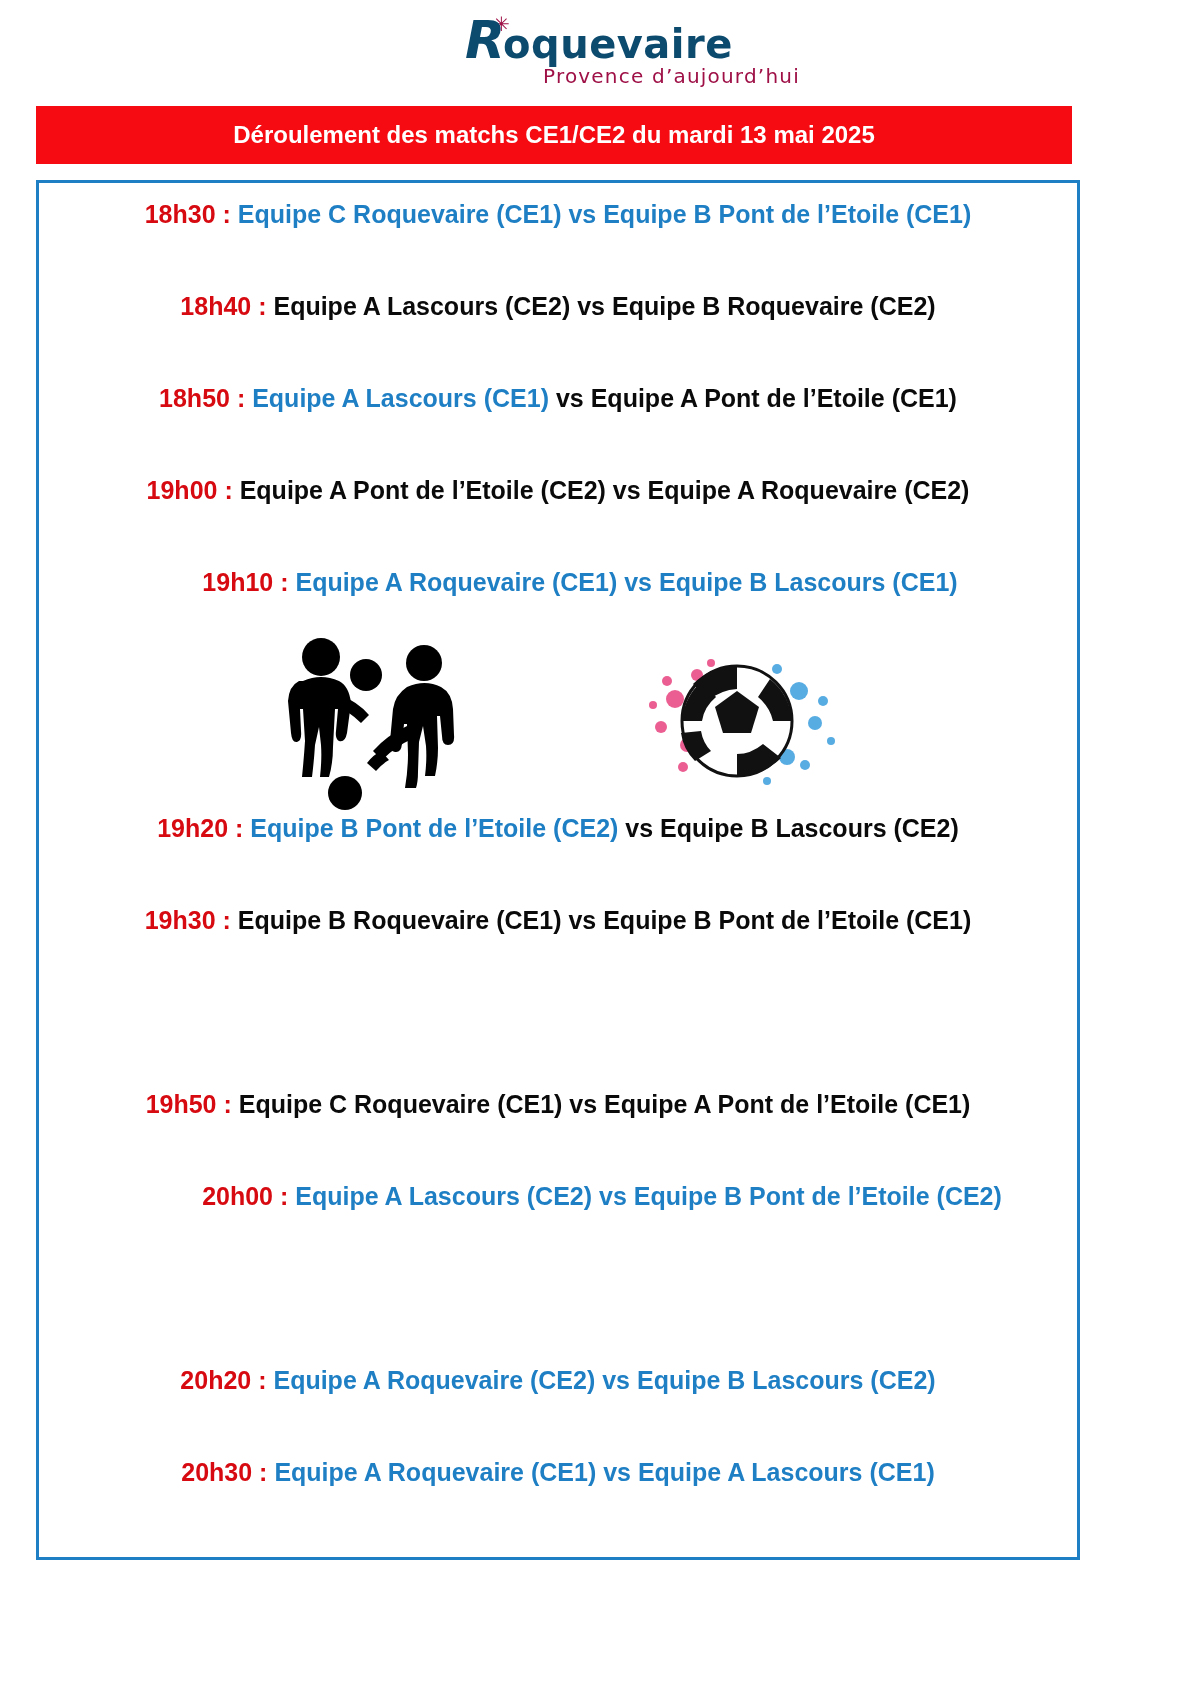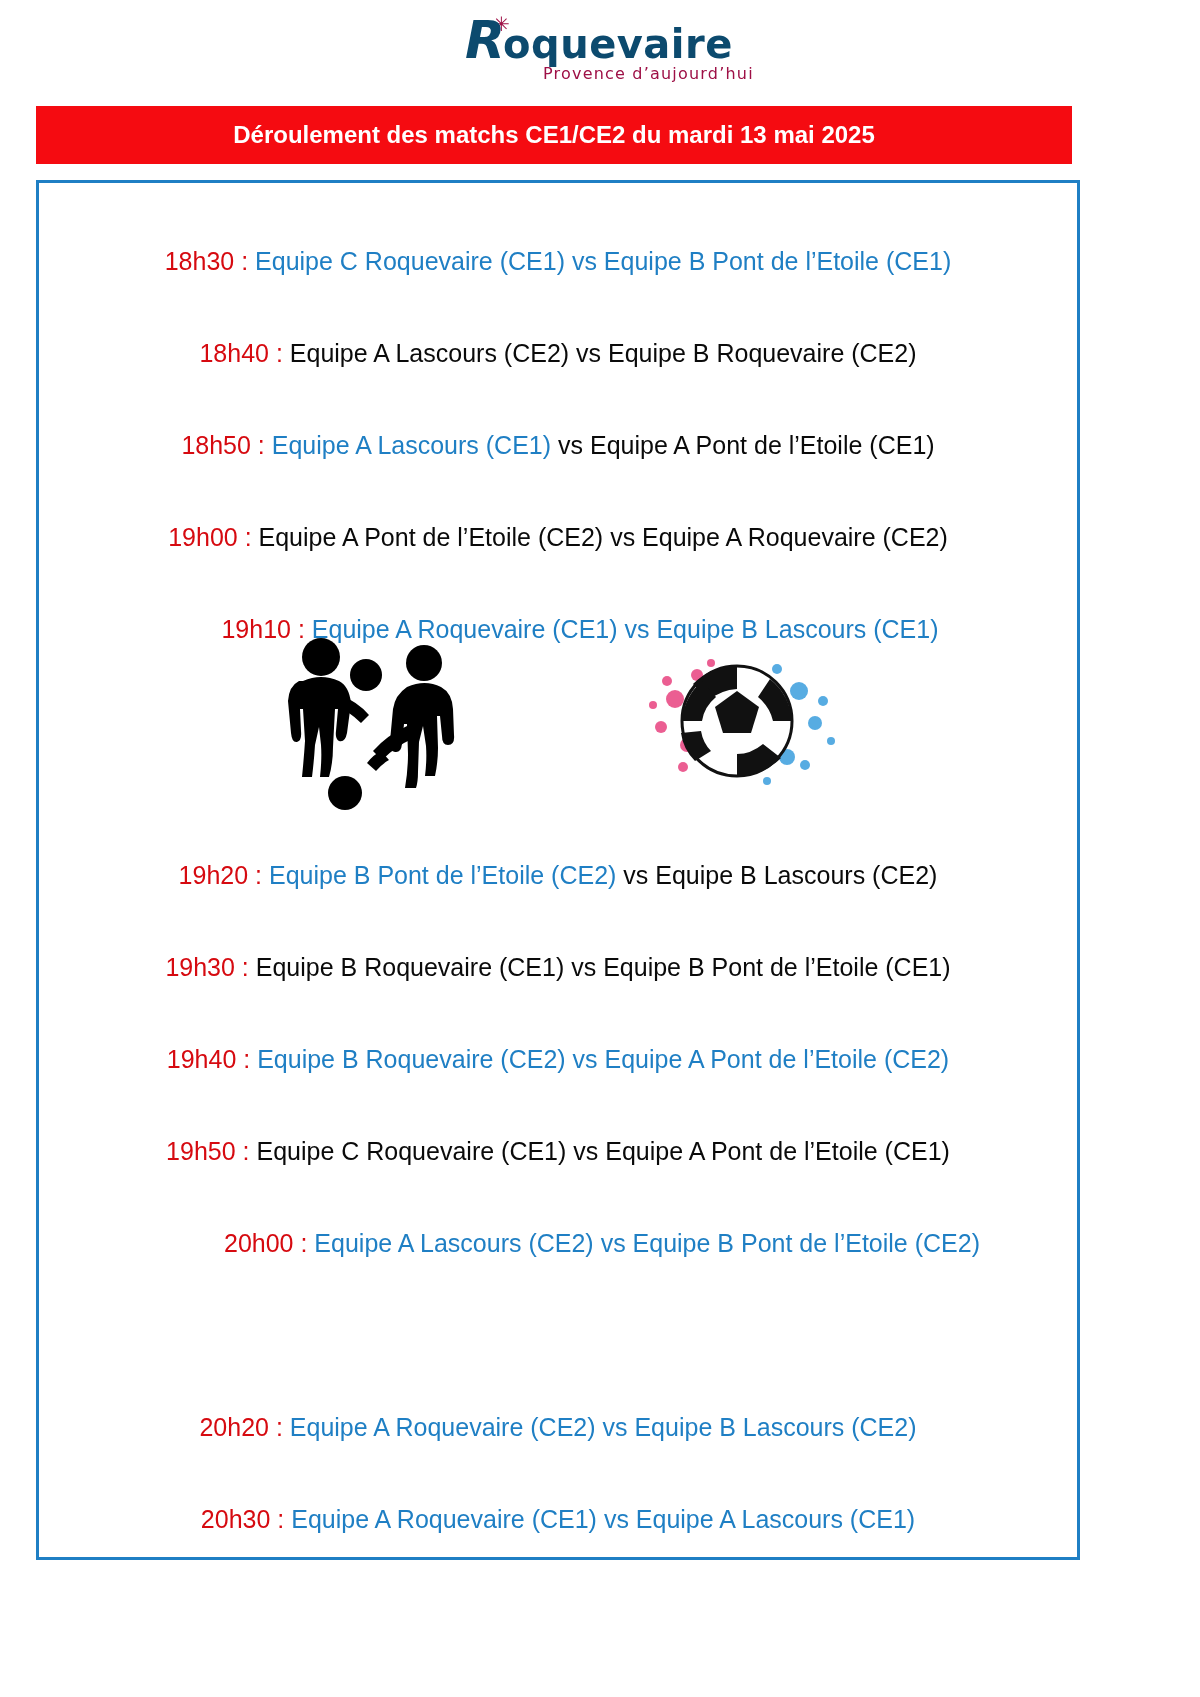--- a/index.html
+++ b/index.html
@@ -47,21 +47,21 @@
     font-size: 52px;
     font-style: italic;
     font-weight: 700;
     letter-spacing: -2px;
   }
   .logo-sub {
     position: absolute;
     left: 78px;
     top: 48px;
     font-family: "DejaVu Sans", sans-serif;
-    font-size: 16px;
+    font-size: 20px;
     color: #9e1046;
     letter-spacing: 1.2px;
     white-space: nowrap;
   }
   .logo-star {
     position: absolute;
     left: 28px;
     top: -2px;
     color: #9e1046;
     font-size: 20px;
@@ -105,24 +105,23 @@
     width: 100%;
     height: 100%;
   }
 
   .match {
     position: absolute;
     left: 0;
     width: 100%;
     text-align: center;
     font-size: 25px;
-    font-weight: normal;
+    font-weight: bold;
     white-space: nowrap;
     line-height: 30px;
-    margin-top: 47px;
   }
   .time {
     color: #d60a10;
   }
   .txt-blue {
     color: #1f7fc4;
   }
   .txt-black {
     color: #0a0a0a;
   }
@@ -230,23 +229,20 @@
     </svg>
 
     <div class="match" style="top:630px;">
       <span class="time">19h20 : </span><span class="txt-blue">Equipe B Pont de l’Etoile (CE2)</span><span class="txt-black"> vs Equipe B Lascours  (CE2)</span>
     </div>
 
     <div class="match" style="top:722px;">
       <span class="time">19h30 : </span><span class="txt-black">Equipe B Roquevaire (CE1) vs Equipe B Pont de l’Etoile (CE1)</span>
     </div>
 
-    <div class="match" style="top:814px;">
-      <span class="time">19h40 : </span><span class="txt-blue">Equipe B Roquevaire (CE2) vs Equipe A Pont de l’Etoile (CE2)</span>
-    </div>
 
     <div class="match" style="top:906px;">
       <span class="time">19h50 : </span><span class="txt-black">Equipe C Roquevaire (CE1) vs Equipe A Pont de l’Etoile (CE1)</span>
     </div>
 
     <div class="match" style="top:998px;padding-left:44px;">
       <span class="time">20h00 : </span><span class="txt-blue">Equipe A Lascours (CE2) vs Equipe B Pont de l’Etoile (CE2)</span>
     </div>
 
 

